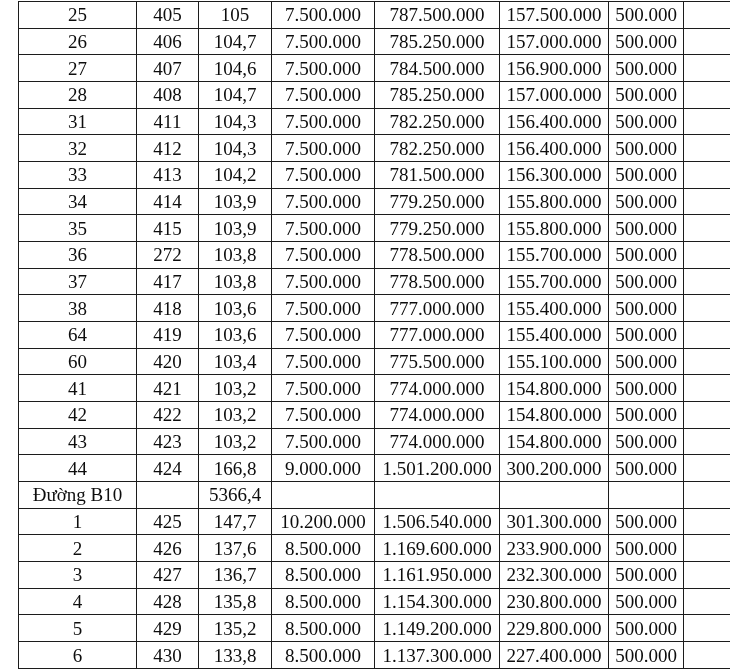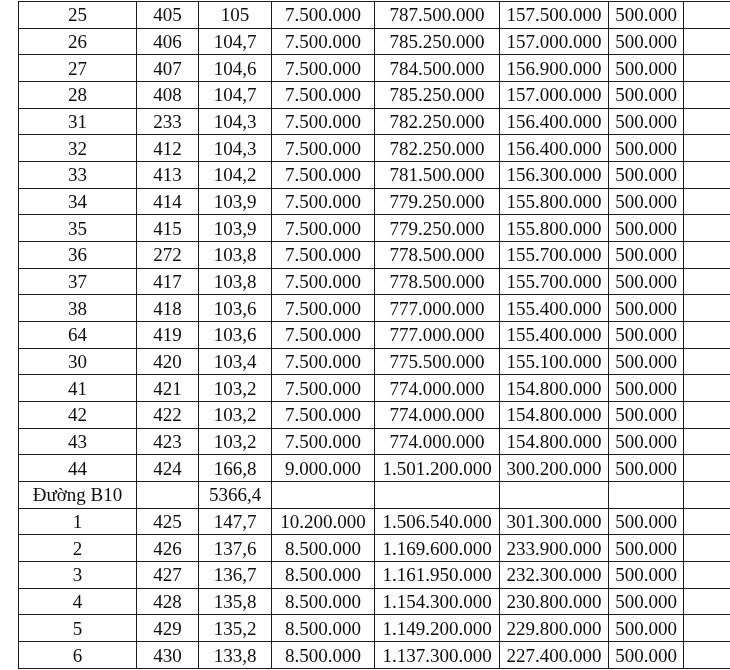--- a/index.html
+++ b/index.html
@@ -93,21 +93,21 @@
           <td>408</td>
           <td>104,7</td>
           <td>7.500.000</td>
           <td>785.250.000</td>
           <td>157.000.000</td>
           <td>500.000</td>
           <td></td>
         </tr>
         <tr>
           <td>31</td>
-          <td>233</td>
+          <td>411</td>
           <td>104,3</td>
           <td>7.500.000</td>
           <td>782.250.000</td>
           <td>156.400.000</td>
           <td>500.000</td>
           <td></td>
         </tr>
         <tr>
           <td>32</td>
           <td>412</td>
@@ -182,21 +182,21 @@
           <td>64</td>
           <td>419</td>
           <td>103,6</td>
           <td>7.500.000</td>
           <td>777.000.000</td>
           <td>155.400.000</td>
           <td>500.000</td>
           <td></td>
         </tr>
         <tr>
-          <td>30</td>
+          <td>60</td>
           <td>420</td>
           <td>103,4</td>
           <td>7.500.000</td>
           <td>775.500.000</td>
           <td>155.100.000</td>
           <td>500.000</td>
           <td></td>
         </tr>
         <tr>
           <td>41</td>

